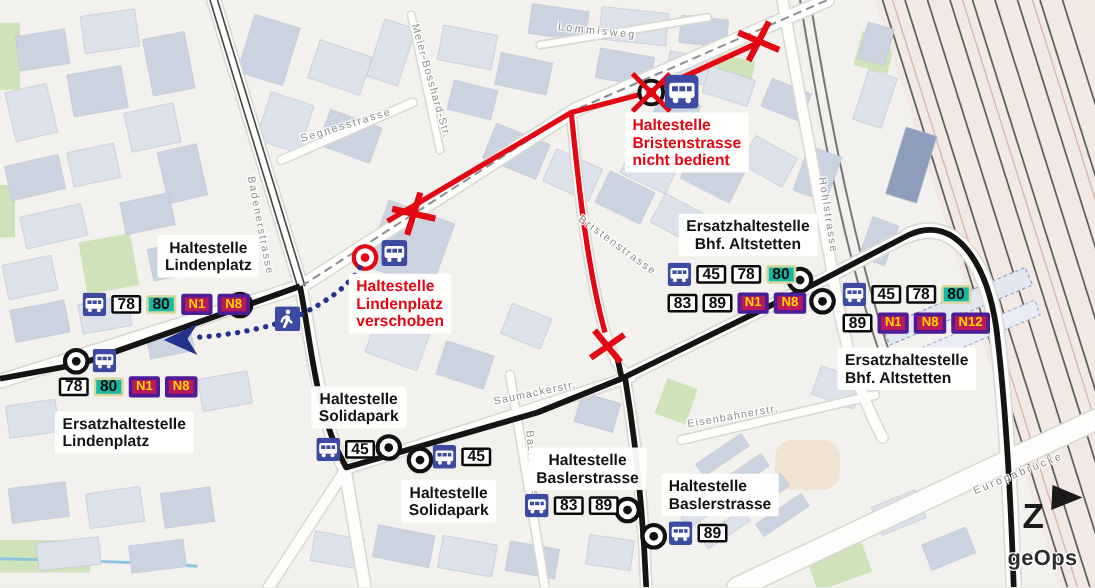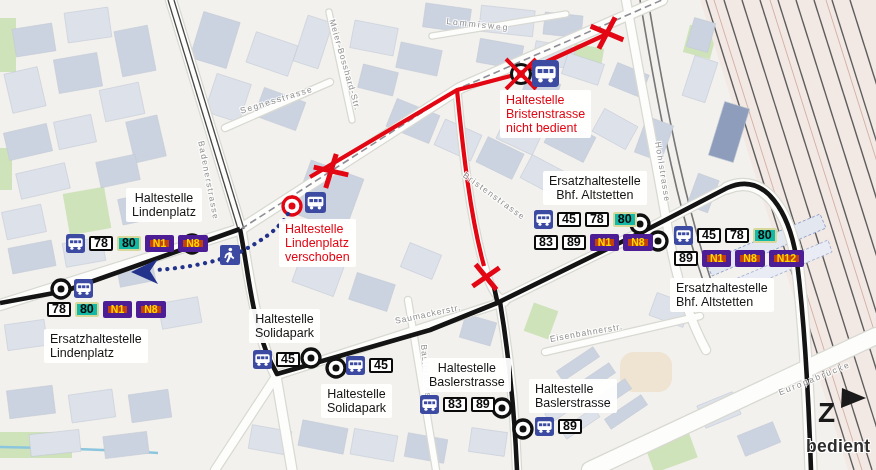--- a/index.html
+++ b/index.html
@@ -1,30 +1,30 @@
 <!DOCTYPE html>
 <html><head>
 <meta charset="utf-8">
 <style>
   html,body{margin:0;padding:0;background:#e8e8e8}
   .map{position:relative;width:876px;height:470px;background:#f2f1ed;overflow:hidden;
        font-family:"Liberation Sans",sans-serif}
   .map svg.base{position:absolute;left:0;top:0}
   .lbl{position:absolute;background:rgba(255,255,255,.95);border-radius:2px;padding:3px 6px;
-       font-weight:normal;font-size:12.5px;line-height:1.12;white-space:pre-line;color:#141414;z-index:30}
+       font-weight:bold;font-size:12.5px;line-height:1.12;white-space:pre-line;color:#141414;z-index:30}
   .lbl.red{color:#e30613}
   .lbl.center{text-align:center}
   .street{position:absolute;color:#8f8f8f;font-size:8.5px;transform-origin:0 0;white-space:nowrap;z-index:6;
        text-shadow:1px 1px 0 #fff,-1px -1px 0 #fff,1px -1px 0 #fff,-1px 1px 0 #fff,0 0 2px #fff}
   .grp{position:absolute;display:flex;align-items:center;gap:4px;z-index:25}
   .badge{box-sizing:border-box;height:15px;min-width:22px;padding:0 3px;display:flex;align-items:center;
        justify-content:center;font-weight:bold;font-size:12.5px;background:#fff;border:2px solid #0a0a0a;
        border-radius:2px;color:#0a0a0a;line-height:1}
   .badge.o{background:#14b8a6;border-color:#d6d89c}
-  .badge.n{background:#c2410c;color:#ffd800;border:5px solid #4c1d95;height:17px;min-width:21px;font-size:10.5px}
+  .badge.n{background:#be185d;color:#ffd800;border:3px solid #4c1d95;height:17px;min-width:21px;font-size:10.5px}
   .busicon{display:block;color:#3c4ba1;line-height:0}
   .walker{position:absolute;z-index:24;color:#3c4ba1;line-height:0}
   .logo{position:absolute;left:806px;top:436px;font-weight:bold;font-size:17.5px;color:#2d2d2d;z-index:40;
        letter-spacing:.3px;text-shadow:1px 1px 0 #fff,-1px -1px 0 #fff,1px -1px 0 #fff,-1px 1px 0 #fff}
   .attr{position:absolute;left:8px;top:450px;font-size:7.5px;color:#3f3f3f;z-index:40;
        text-shadow:1px 1px 0 #fff,-1px -1px 0 #fff,1px -1px 0 #fff,-1px 1px 0 #fff}
   .north{position:absolute;left:814px;top:382px;z-index:40}
 </style>
 </head>
 <body>
@@ -419,14 +419,14 @@
             <use href="#sym-bus"></use>
           </svg></span>
       </div>
     </div>
 
   <svg class="north" width="56" height="46" viewBox="0 0 56 46">
     <polygon points="28,6 52,16 27,26" fill="#1a1a1a"></polygon>
     <text x="4" y="40" font-size="28" font-weight="bold" fill="#1a1a1a" font-family="Liberation Sans, sans-serif">Z</text>
   </svg>
 
-  <div class="logo">bedient</div>
+  <div class="logo">geOps</div>
 </div>
 
 </body></html>

